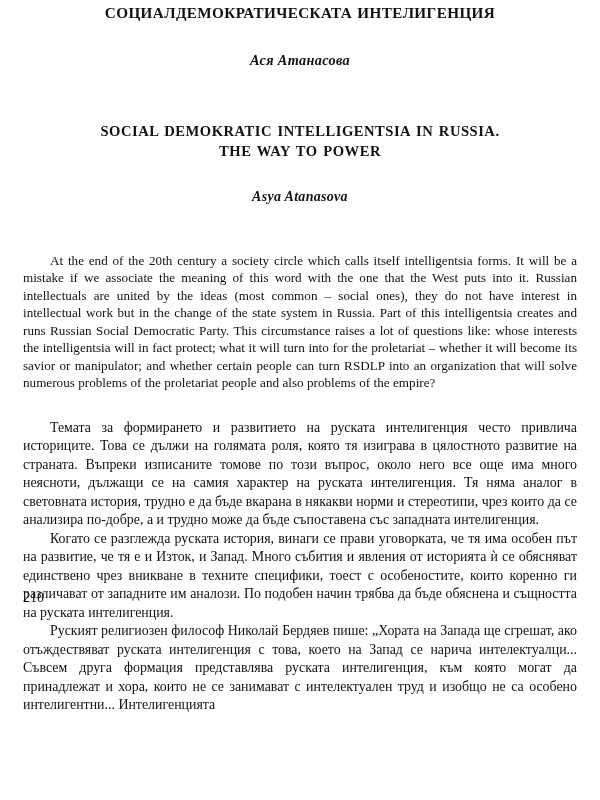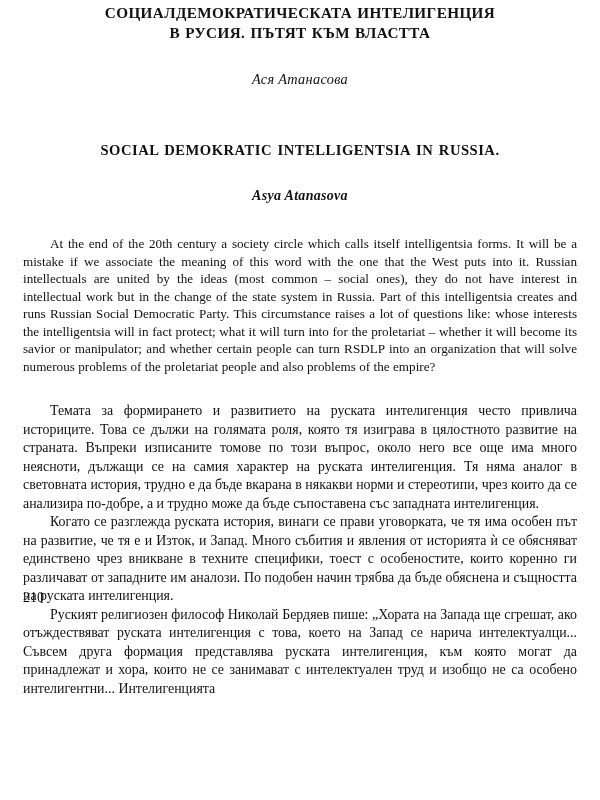--- a/index.html
+++ b/index.html
@@ -29,21 +29,21 @@
   }
   .title-bg {
     padding-top: 3px;
     font-size: 15.2px;
     line-height: 19.5px;
     word-spacing: 1px;
   }
   .author-bg {
     text-align: center;
     font-style: italic;
-    font-weight: normal;
+    font-weight: bold;
     font-size: 14.3px;
     line-height: 18px;
     margin-top: 28px;
     letter-spacing: 0.3px;
   }
   .title-en {
     text-align: center;
     font-weight: bold;
     font-size: 14.6px;
     line-height: 20px;
@@ -54,21 +54,21 @@
   .author-en {
     text-align: center;
     font-style: italic;
     font-weight: bold;
     font-size: 14px;
     line-height: 18px;
     margin-top: 27px;
     letter-spacing: 0.3px;
   }
   .abstract {
-    margin-top: 30px;
+    margin-top: 46px;
     font-size: 13.15px;
     line-height: 17.5px;
     text-align: justify;
     text-indent: 27px;
     word-spacing: 0.1px;
   }
   .body-text {
     margin-top: 27px;
     font-size: 13.9px;
     line-height: 18.5px;
@@ -86,27 +86,27 @@
     line-height: 16px;
   }
 </style>
 </head>
 <body>
 
 <div class="page">
 
   <div class="title-block title-bg">
     <div>СОЦИАЛДЕМОКРАТИЧЕСКАТА ИНТЕЛИГЕНЦИЯ</div>
-    <div>В РУСИЯ. ПЪТЯТ КЪМ ВЛАСТТА</div>
   </div>
 
   <div class="author-bg">Ася Атанасова</div>
 
   <div class="title-en">
     <div>SOCIAL DEMOKRATIC INTELLIGENTSIA IN RUSSIA.</div>
+    <div>THE WAY TO POWER</div>
   </div>
 
   <div class="author-en">Asya Atanasova</div>
 
   <div class="abstract">At the end of the 20th century a society circle which calls itself intelligentsia forms. It will be a mistake if we associate the meaning of this word with the one that the West puts into it. Russian intellectuals are united by the ideas (most common – social ones), they do not have interest in intellectual work but in the change of the state system in Russia. Part of this intelligentsia creates and runs Russian Social Democratic Party. This circumstance raises a lot of questions like: whose interests the intelligentsia will in fact protect; what it will turn into for the proletariat – whether it will become its savior or manipulator; and whether certain people can turn RSDLP into an organization that will solve numerous problems of the proletariat people and also problems of the empire?</div>
 
   <div class="body-text">Темата за формирането и развитието на руската интелигенция често привлича историците. Това се дължи на голямата роля, която тя изиграва в цялостното развитие на страната. Въпреки изписаните томове по този въпрос, около него все още има много неясноти, дължащи се на самия характер на руската интелигенция. Тя няма аналог в световната история, трудно е да бъде вкарана в някакви норми и стереотипи, чрез които да се анализира по-добре, а и трудно може да бъде съпоставена със западната интелигенция.</div>
 
   <div class="body-text tight">Когато се разглежда руската история, винаги се прави уговорката, че тя има особен път на развитие, че тя е и Изток, и Запад. Много събития и явления от историята ѝ се обясняват единствено чрез вникване в техните специфики, тоест с особеностите, които коренно ги различават от западните им аналози. По подобен начин трябва да бъде обяснена и същността на руската интелигенция.</div>
 

